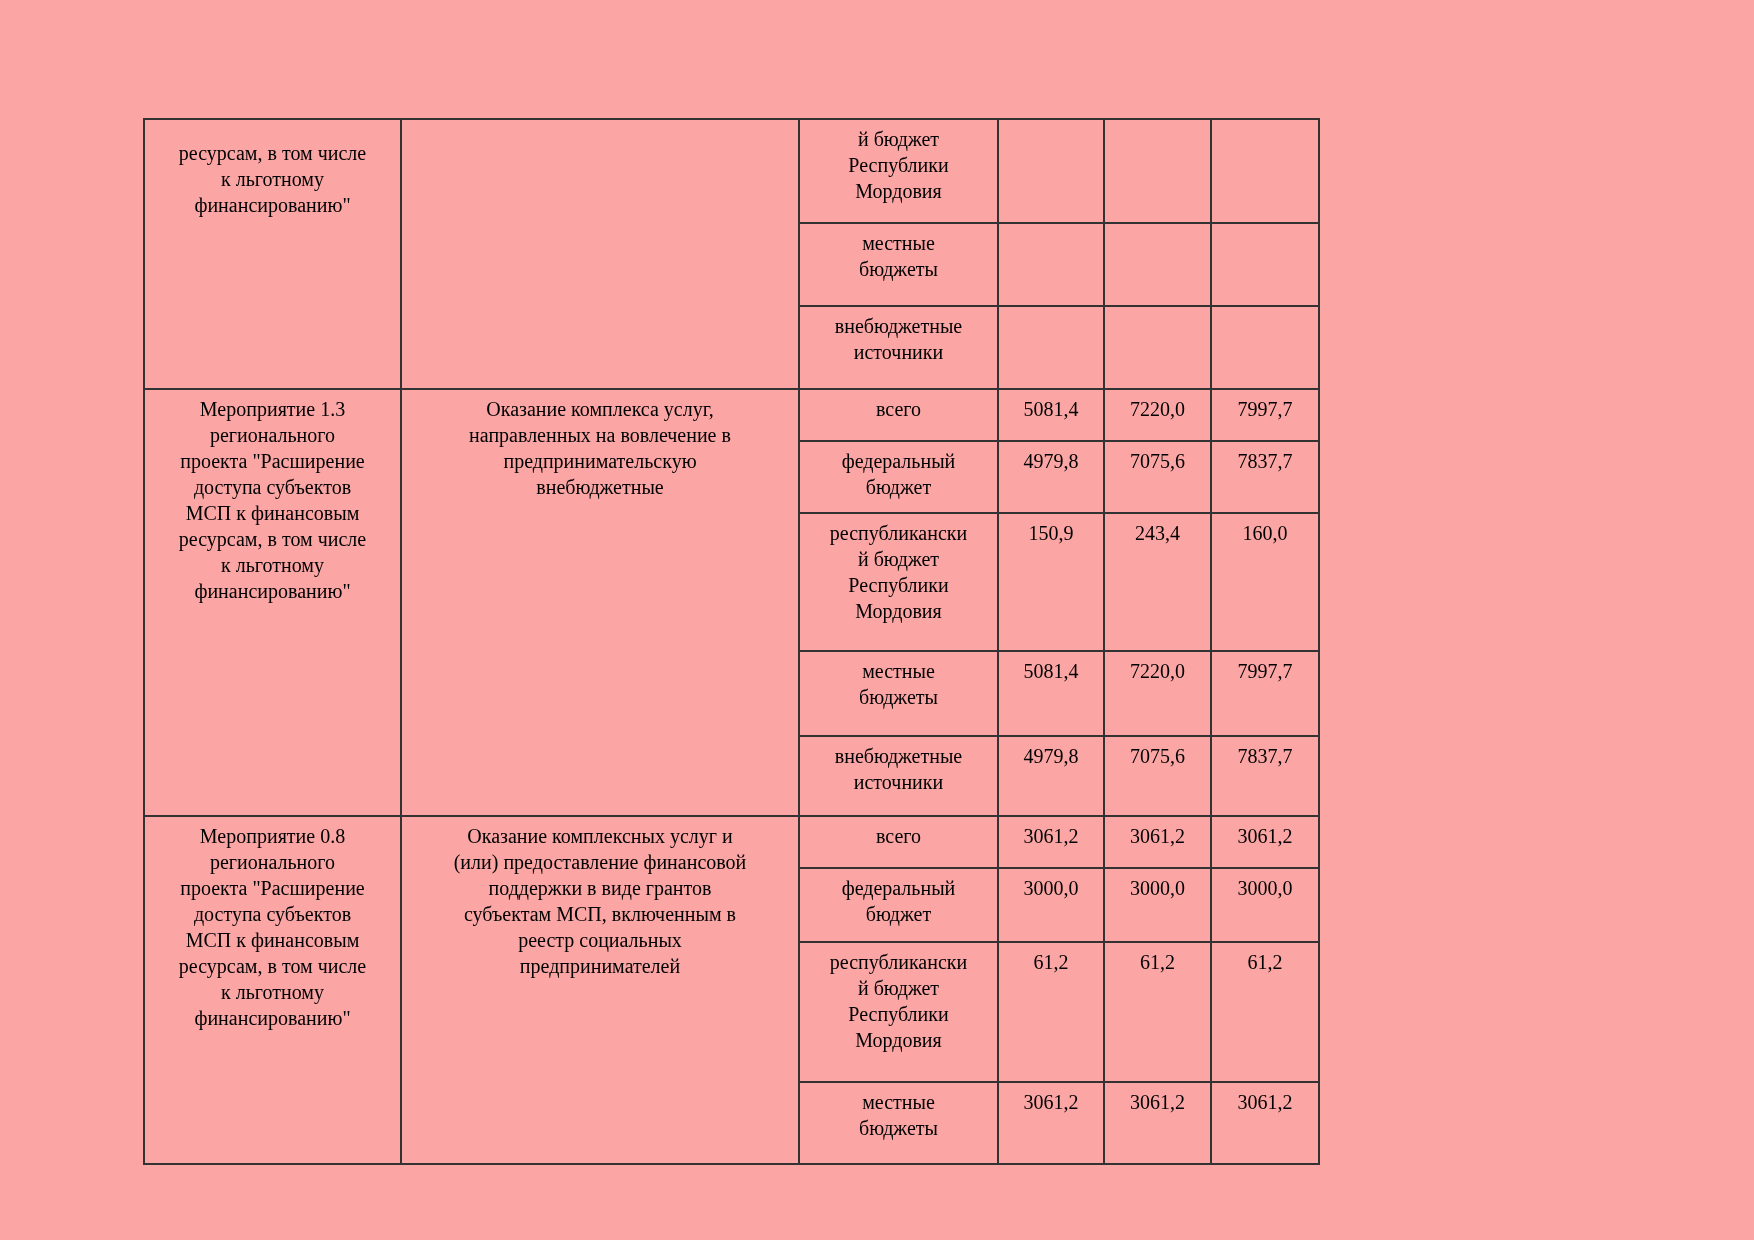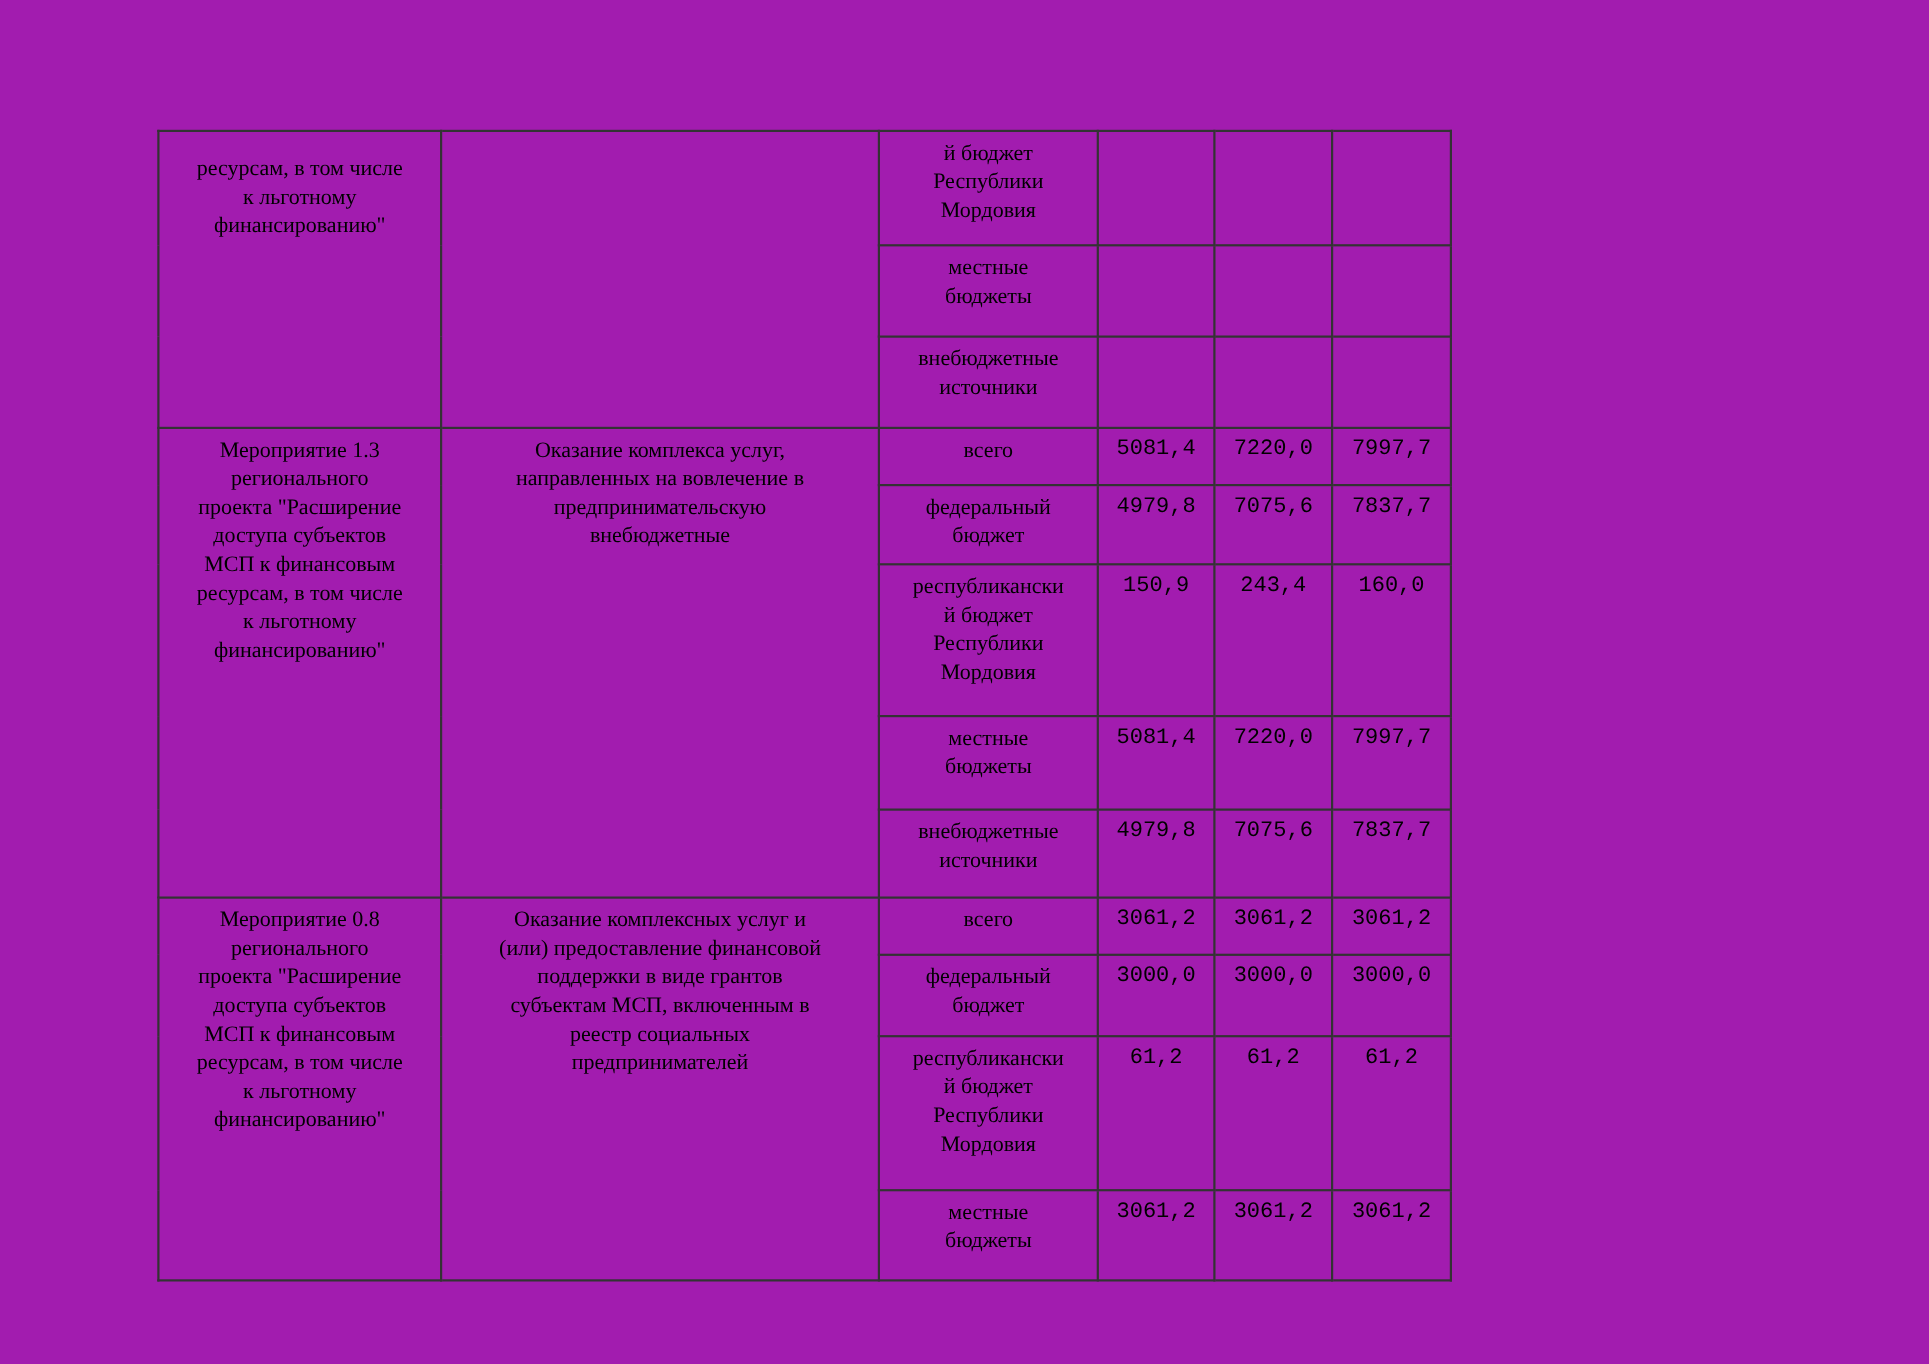--- a/index.html
+++ b/index.html
@@ -4,21 +4,21 @@
 <style>
   html, body {
     margin: 0;
     padding: 0;
     background: #ffffff;
   }
   .page {
     position: relative;
     width: 1754px;
     height: 1240px;
-    background: #a21caf;
+    background: #fca5a5;
     font-family: "Liberation Serif", "DejaVu Serif", serif;
     color: #000000;
     overflow: hidden;
   }
   table.budget-table {
     position: absolute;
     left: 143px;
     top: 118px;
     border-collapse: collapse;
     table-layout: fixed;
@@ -36,21 +36,21 @@
   }
   tr.section-start td {
     border-top: 1px solid #84cc16;
   }
   table.budget-table {
     border: 2px solid #222222;
   }
   td.activity-cell { padding-top: 18px; }
   td.description-cell { padding-top: 18px; }
   td.source-cell { padding-top: 8px; }
-  td.amount-cell { padding-top: 10px; font-family: Liberation Mono, monospace; }
+  td.amount-cell { padding-top: 10px; }
 </style>
 </head>
 <body>
 
 <div class="page">
   <table class="budget-table">
     <colgroup>
       <col style="width:257px">
       <col style="width:398px">
       <col style="width:199px">

